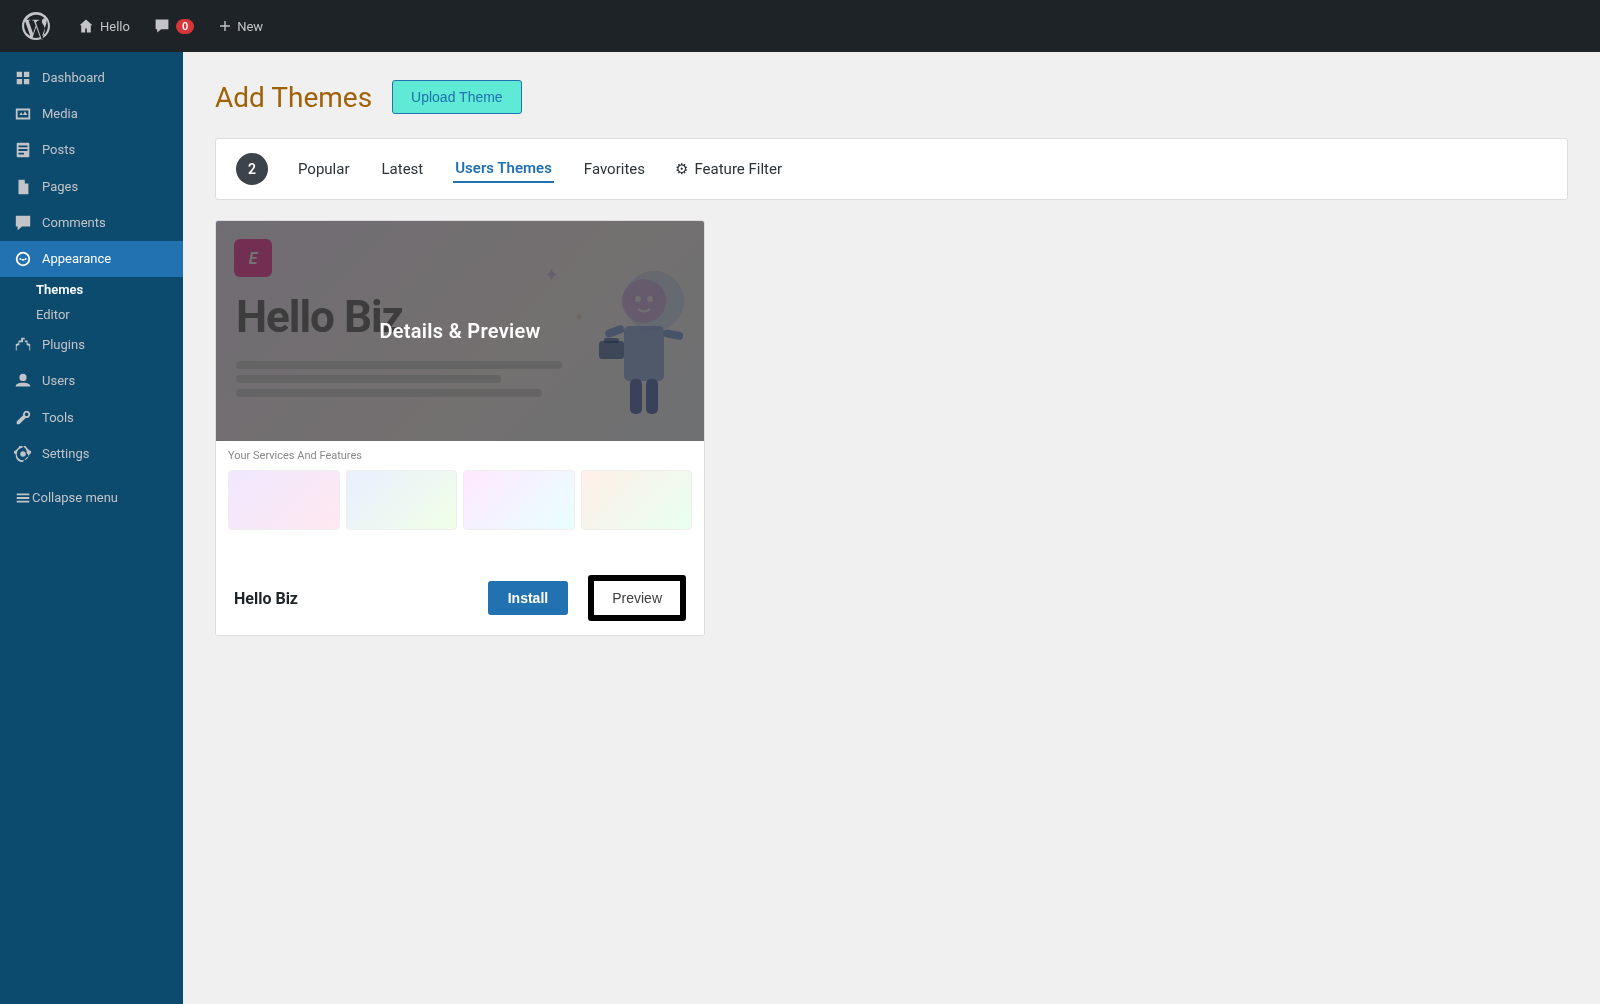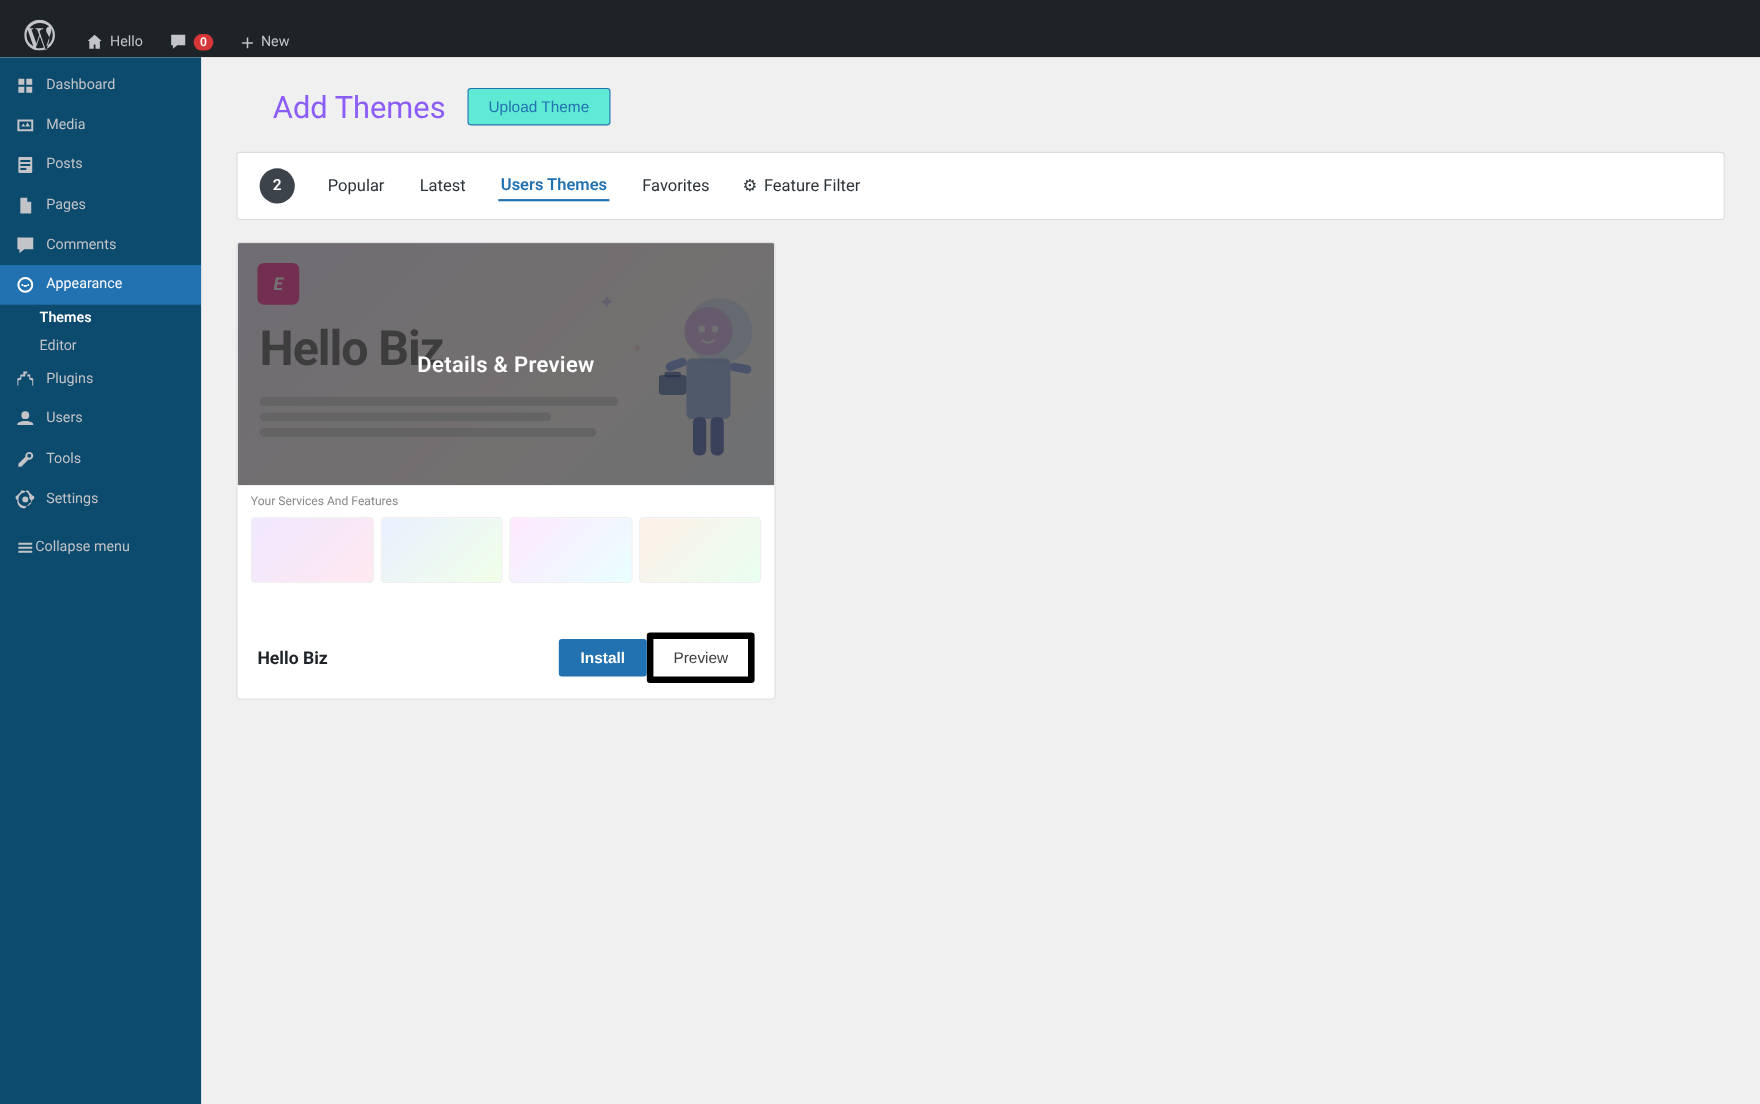--- a/index.html
+++ b/index.html
@@ -3,22 +3,22 @@
   <meta charset="utf-8">
   <style>
     * { margin: 0; padding: 0; box-sizing: border-box; }
     body { font-family: -apple-system, BlinkMacSystemFont, "Segoe UI", Roboto, sans-serif; background: #f0f0f1; display: flex; flex-direction: column; height: 1004px; width: 1600px; overflow: hidden; }
 
     
     .admin-bar {
       background: #1d2327;
       height: 52px;
       display: flex;
-      align-items: flex-end;
-      padding: 0 12px;
+      align-items: center;
+      padding: 16px 12px;
       gap: 4px;
       flex-shrink: 0;
     }
     .admin-bar-item {
       color: #c3c4c7;
       display: flex;
       align-items: center;
       gap: 6px;
       padding: 6px 10px;
       border-radius: 3px;
@@ -109,22 +109,21 @@
 
     .page-header {
       display: flex;
       align-items: center;
       gap: 20px;
       margin-bottom: 24px;
     }
     .page-title {
       font-size: 28px;
       font-weight: 400;
-      color: #8b5cf6;
-      margin-left: 33px;
+      color: #a16207;
     }
     .upload-theme-btn {
       background: #5eead4;
       border: 1px solid #2271b1;
       color: #2271b1;
       padding: 8px 18px;
       border-radius: 3px;
       font-size: 14px;
       cursor: pointer;
     }
@@ -315,21 +314,21 @@
       justify-content: space-between;
       background: #fff;
     }
     .theme-name {
       font-size: 16px;
       font-weight: 700;
       color: #1d2327;
     }
     .theme-actions {
       display: flex;
-      gap: 0;
+      gap: 20px;
       align-items: center;
     }
     .install-btn {
       background: #2271b1;
       color: #fff;
       border: none;
       padding: 9px 20px;
       border-radius: 3px;
       font-size: 14px;
       font-weight: 600;

